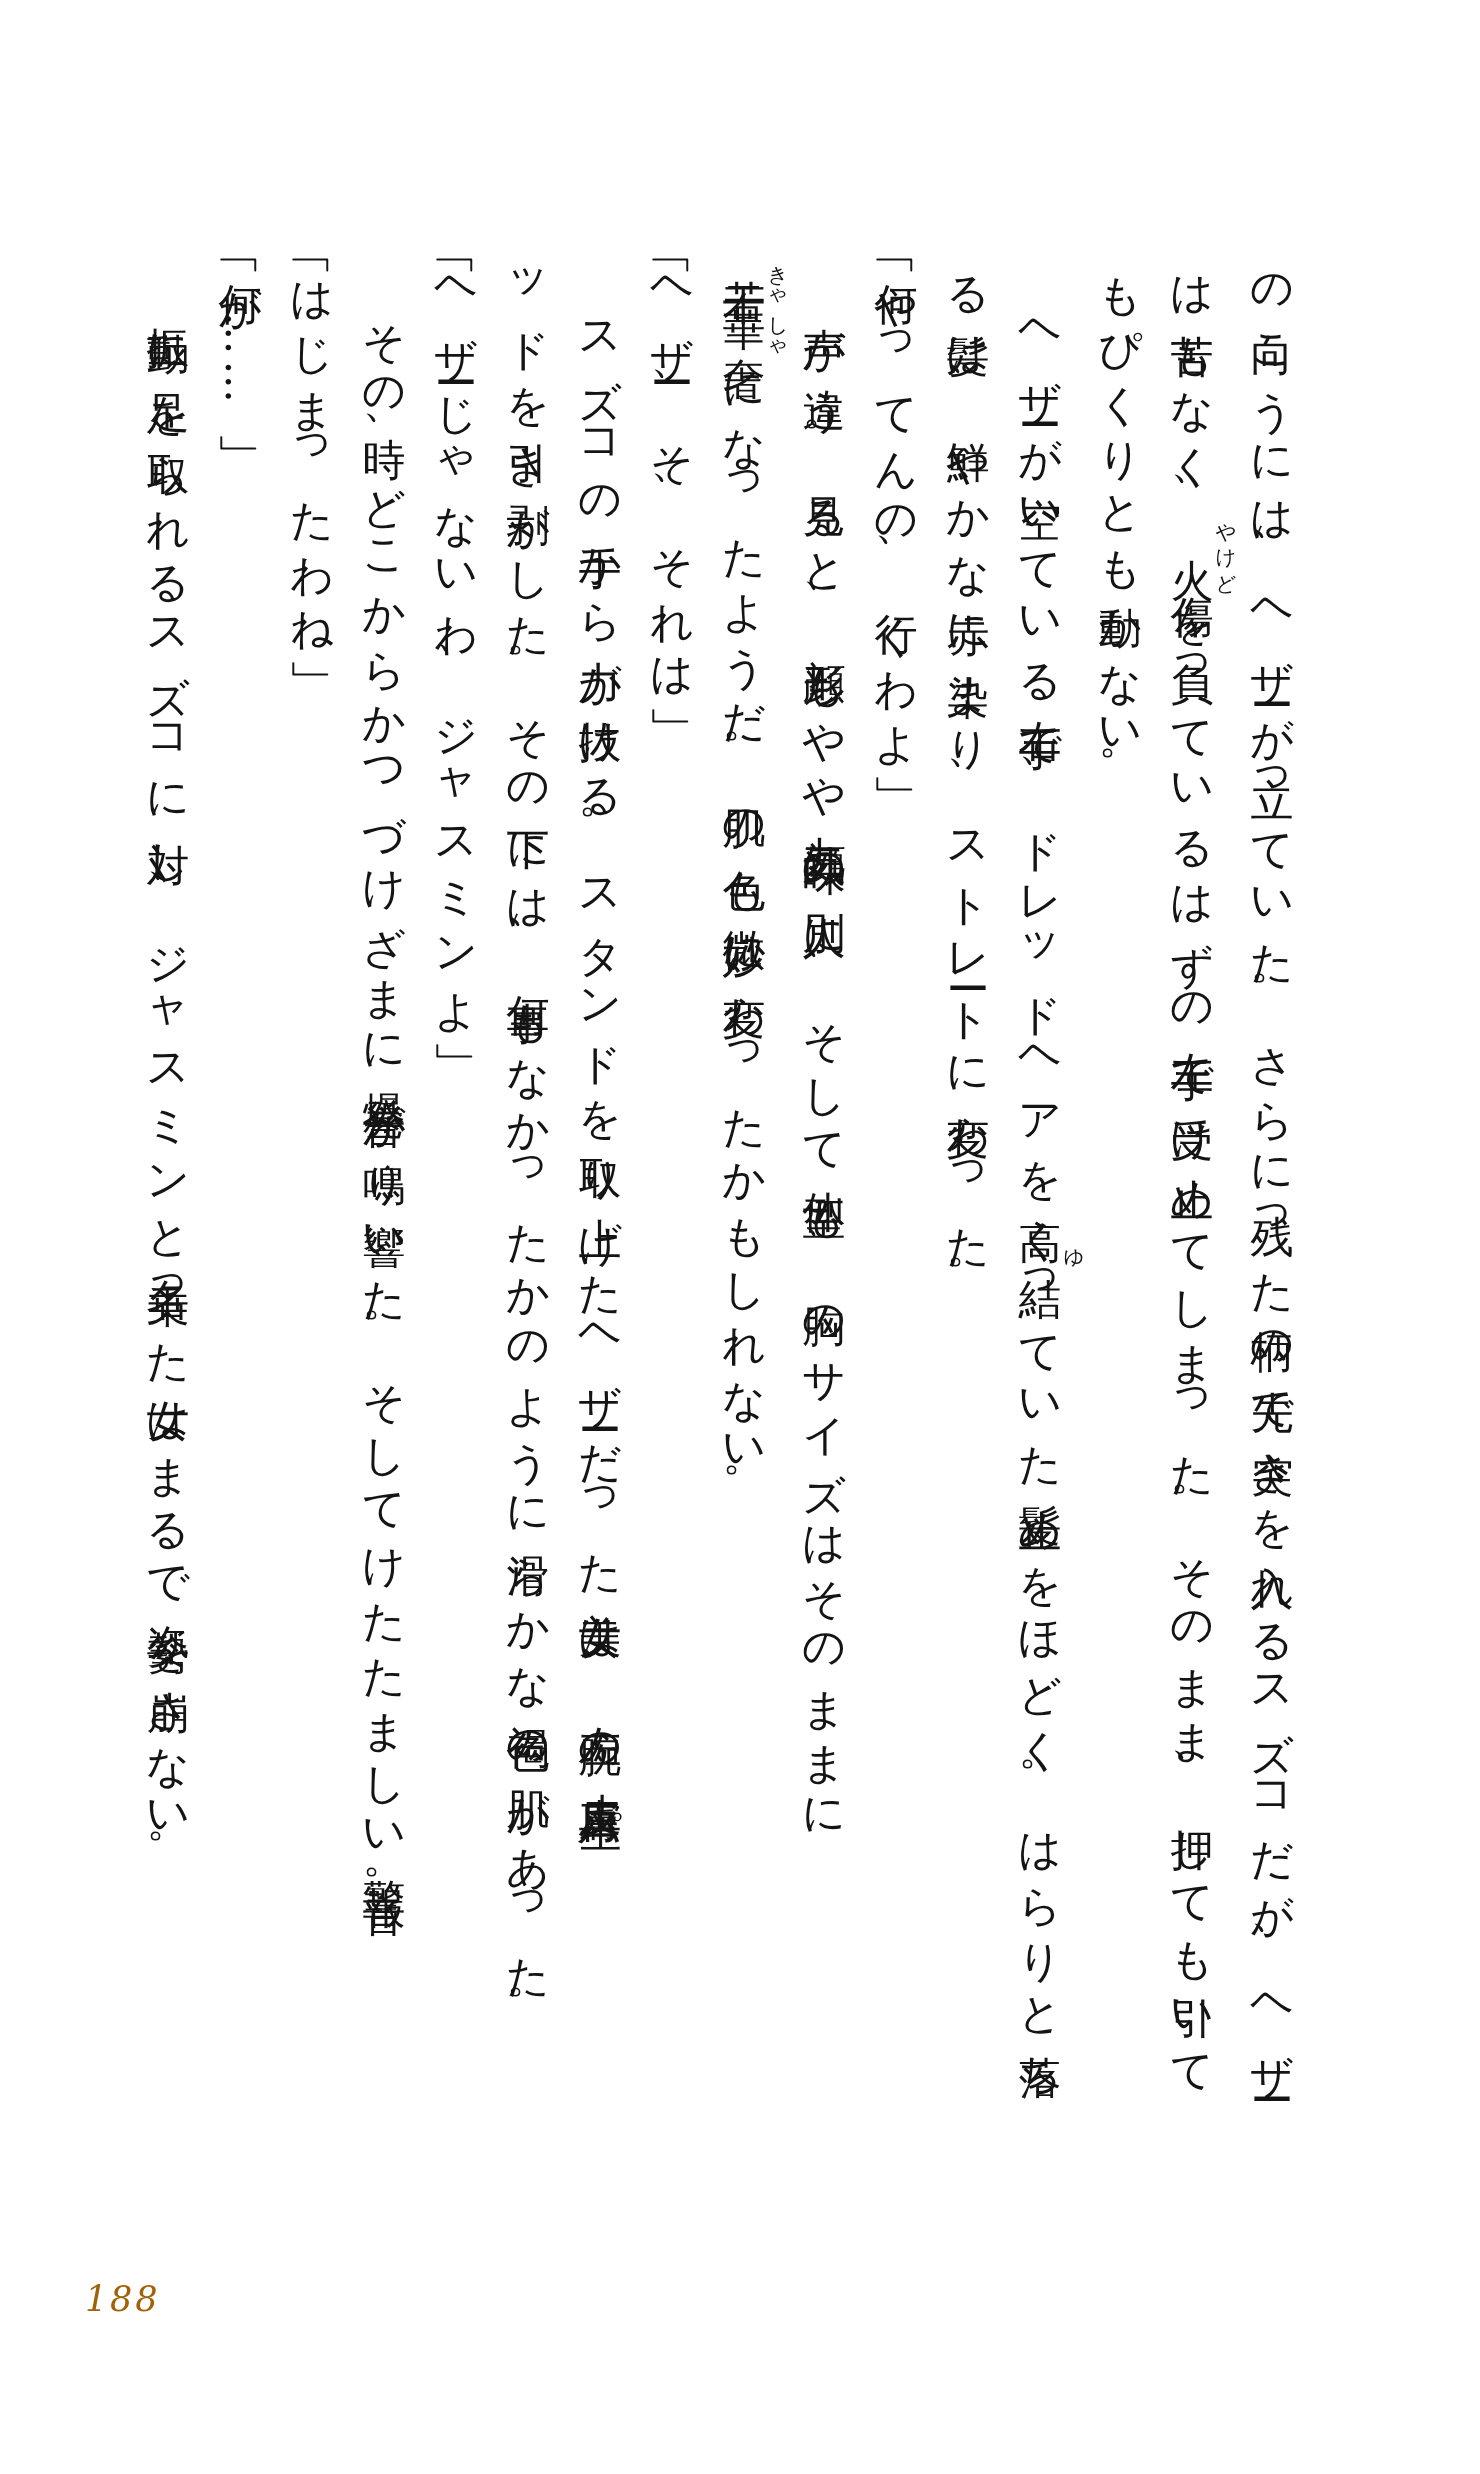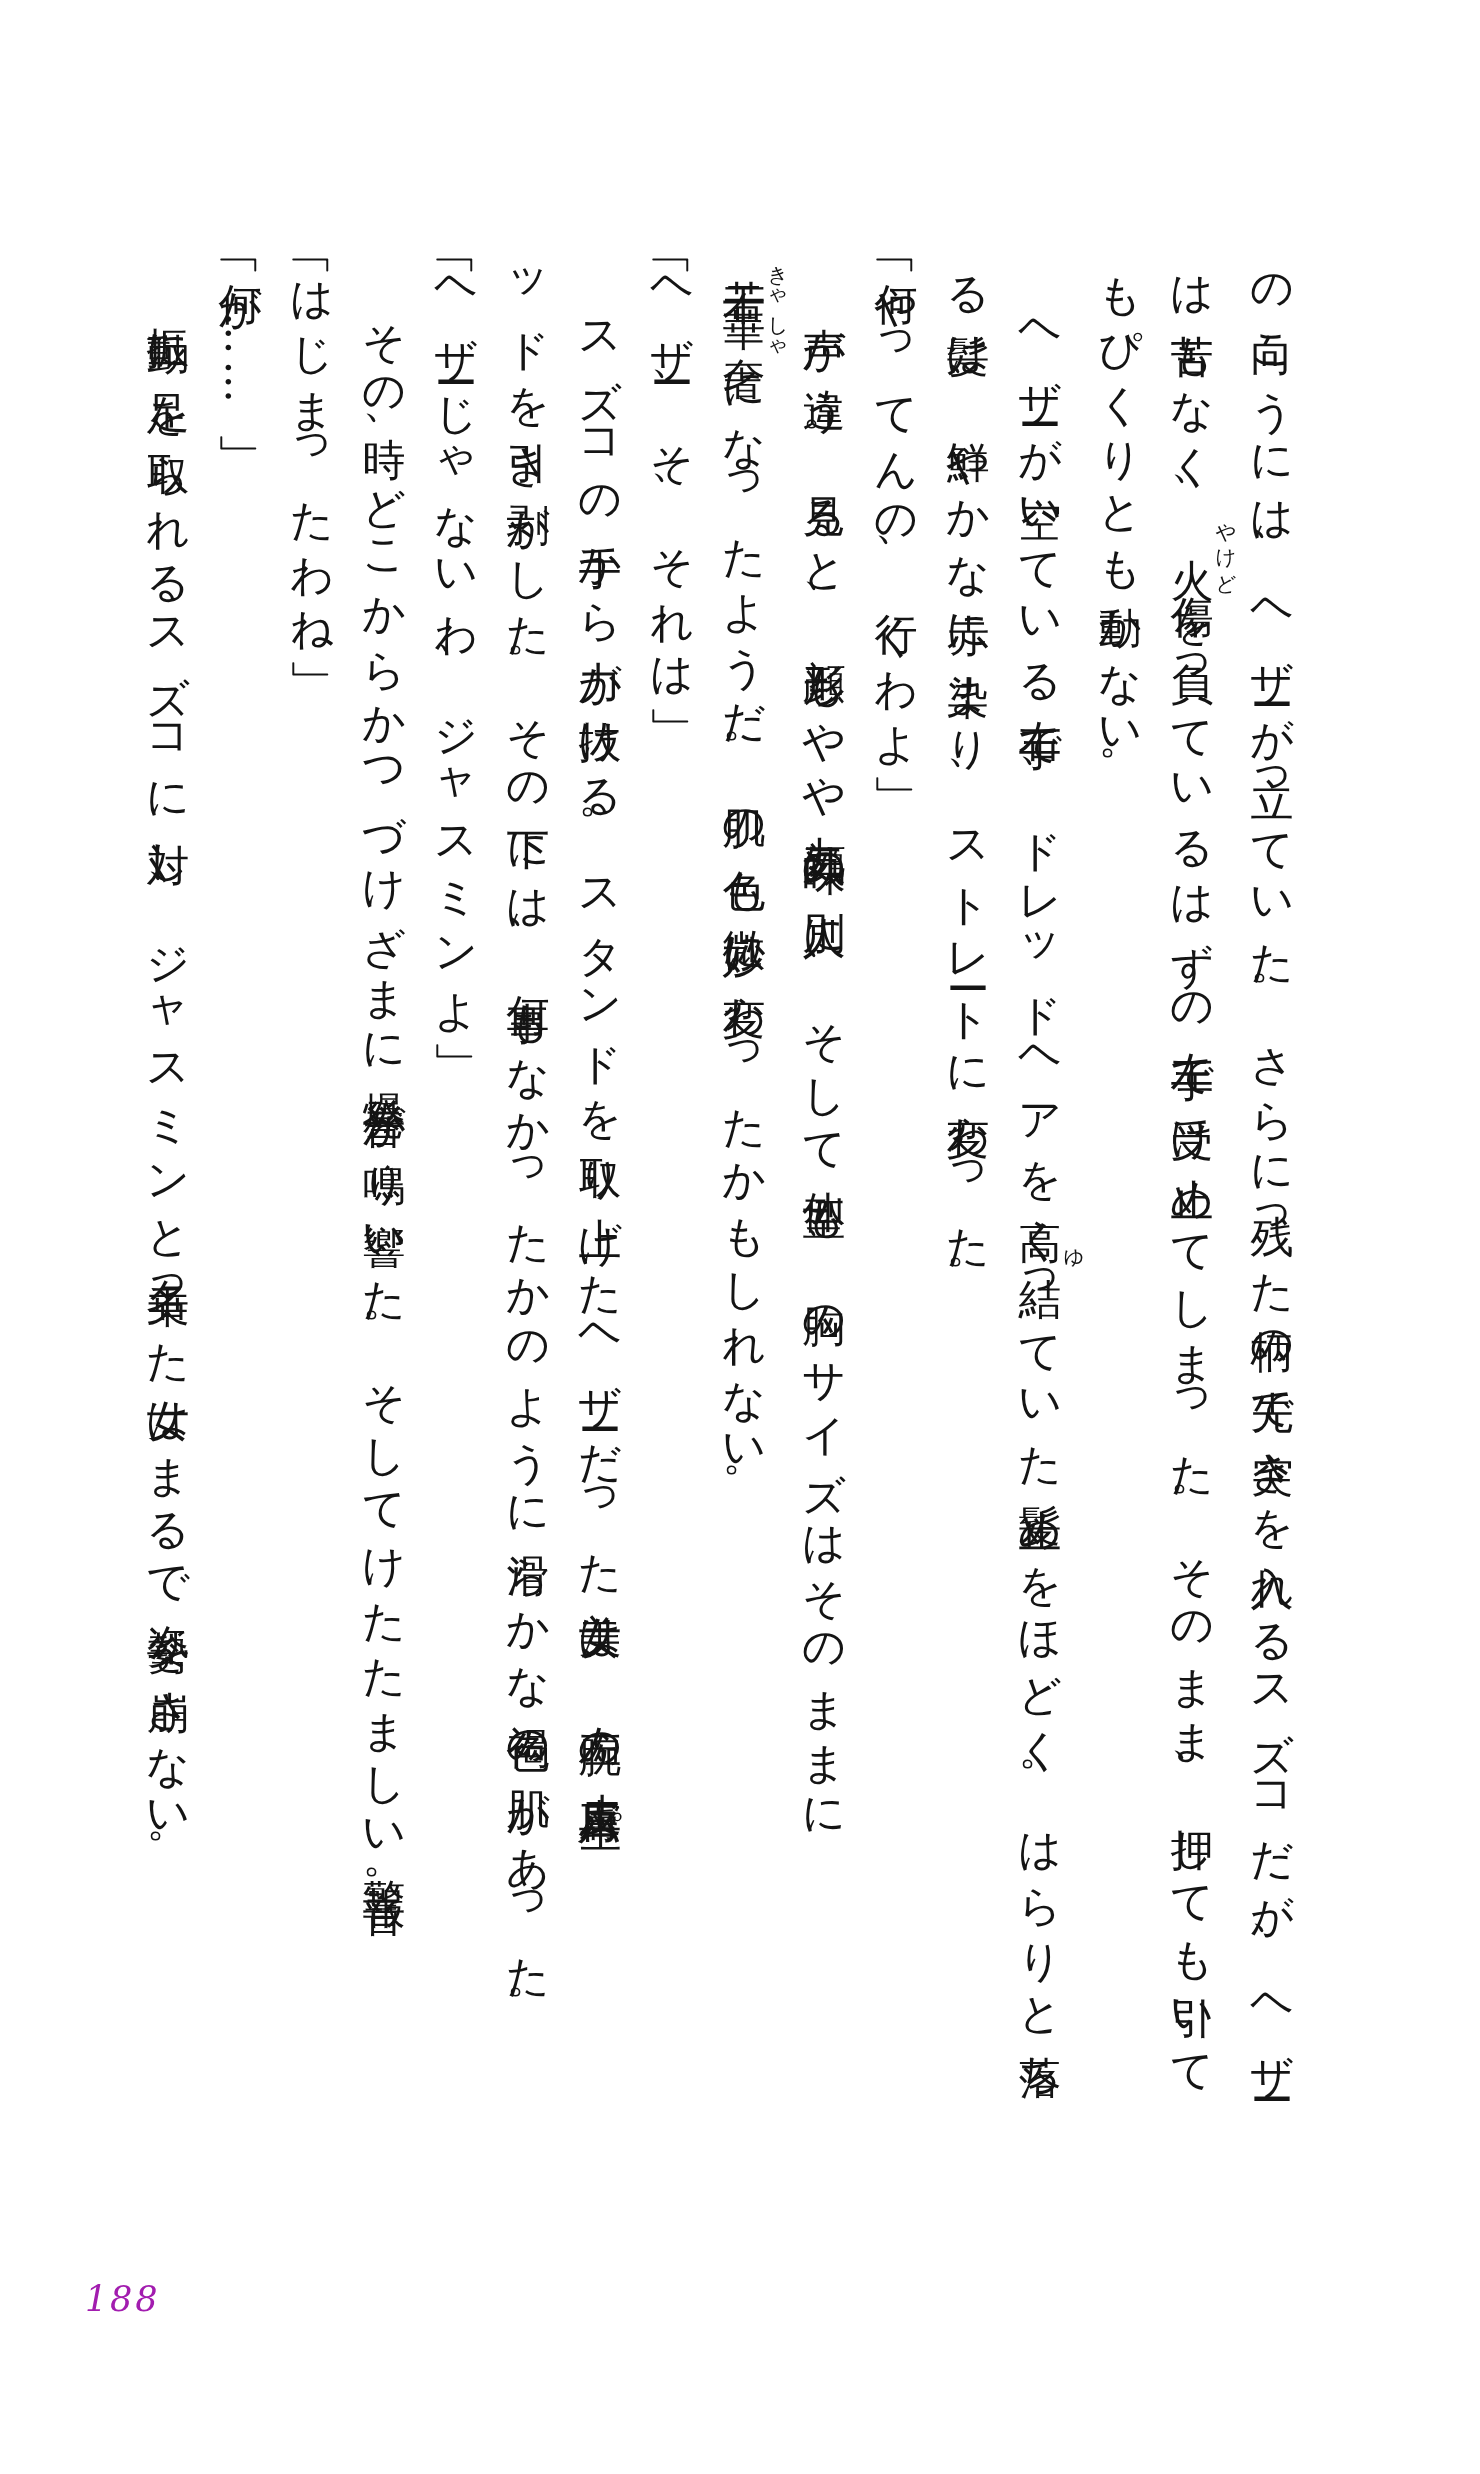--- a/index.html
+++ b/index.html
@@ -45,21 +45,21 @@
     color: #141414;
   }
   .page-number {
     position: absolute;
     left: 85px;
     top: 2279px;
     font-family: "DejaVu Serif", "Liberation Serif", serif;
     font-style: italic;
     font-size: 35px;
     letter-spacing: 2.8px;
-    color: #a21caf;
+    color: #a16207;
   }
 </style>
 </head>
 <body>
 
 <div class="page">
   <div class="text-block">
       <div class="column">の向こうには、ヘザーが立っていた。さらに残った柄の先で突きを入れるスズコだが、ヘザー</div>
       <div class="column">は苦もなく、<ruby>火傷<rt>やけど</rt></ruby>を負っているはずの左手で受け止めてしまった。そのまま、押しても引いて</div>
       <div class="column">もぴくりとも動かない。</div>

